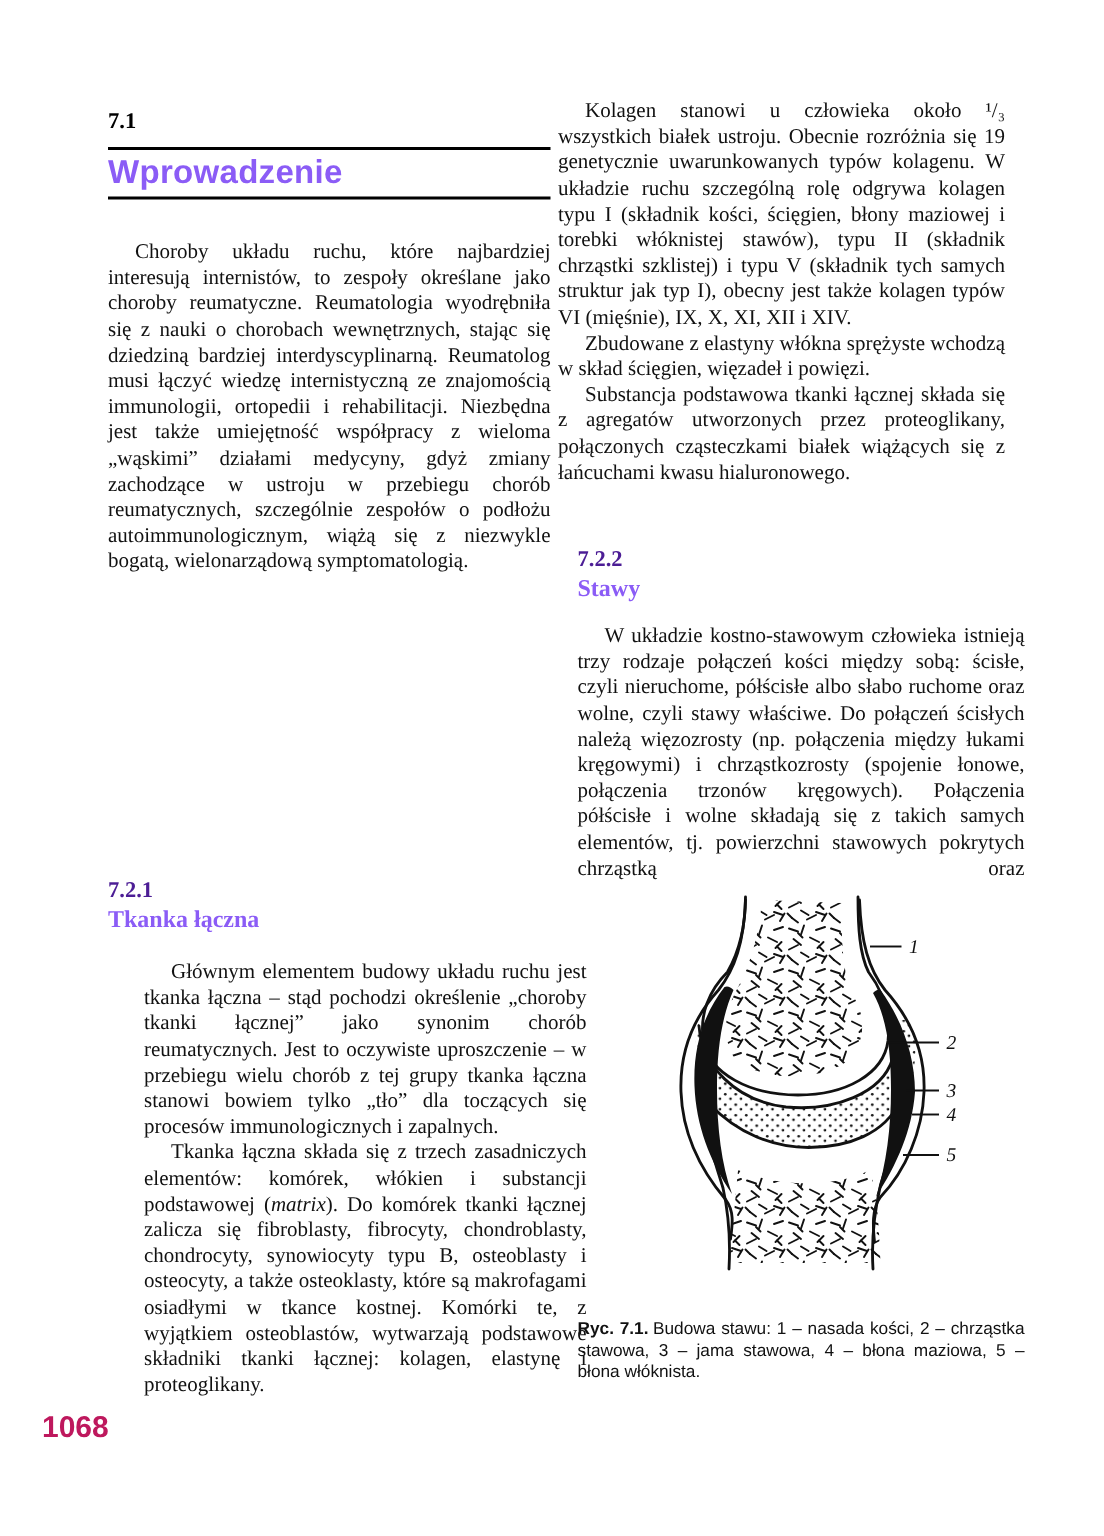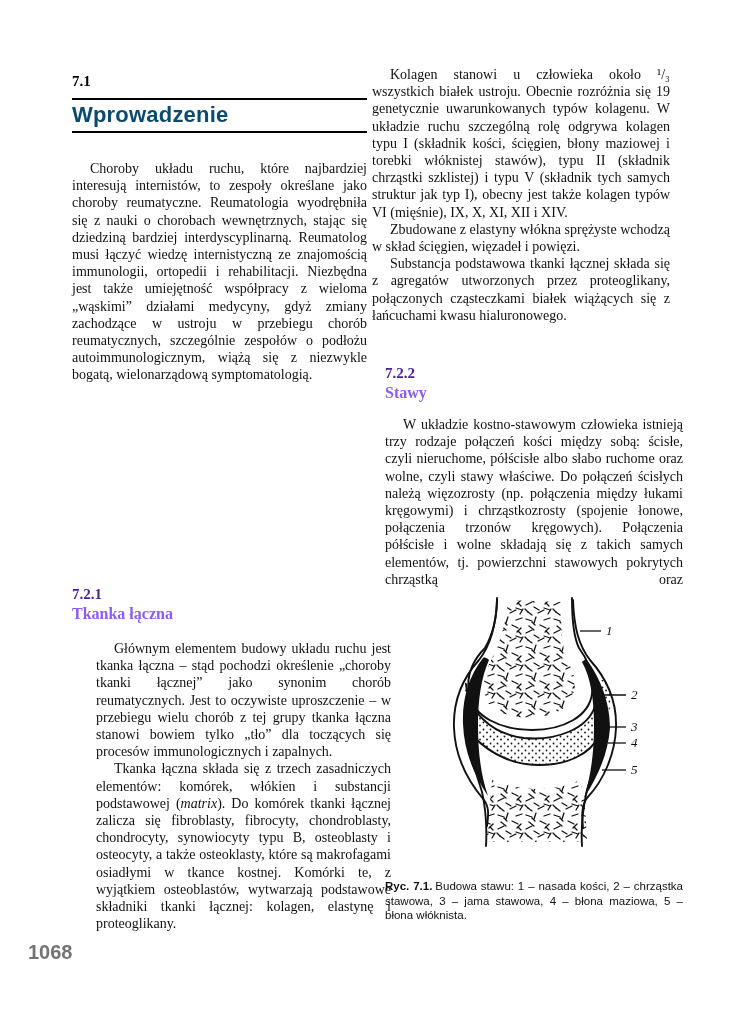--- a/index.html
+++ b/index.html
@@ -6,21 +6,21 @@
   .page {
     position:relative; width:736px; height:1024px; background:#fff;
     font-family:"Liberation Serif", serif; color:#111; overflow:hidden;border-radius:28px;
   }
   .abs { position:absolute; }
 
   
   .sec-num  { font:700 15px/18px "Liberation Serif", serif; color:#000; margin-bottom:8px; }
   .sec-title{
     font-family:"Liberation Sans", sans-serif; font-weight:700;
-    font-size:22px; line-height:23px; letter-spacing:0.2px; color:#0c4a6e;
+    font-size:22px; line-height:23px; letter-spacing:0.2px; color:#8b5cf6;
     border-top:2px solid #000; padding:3px 0 5px;
   }
   .sec-title.last { border-bottom:2px solid #000; }
 
   
   .subsec-num   { font:700 15px/19px "Liberation Serif", serif; color:#4c1d95; }
   .subsec-title { font:700 16px/20px "Liberation Serif", serif; color:#8b5cf6; }
 
   
   .body-text {
@@ -37,21 +37,21 @@
   .whitefill { fill:#fff; stroke:none; }
   .blackfill { fill:#111; stroke:none; }
 
   
   .caption {
     font-family:"Liberation Sans", sans-serif; font-size:11.5px;
     line-height:14.5px; text-align:justify; color:#111; margin:0;
   }
   .cap-label { font-weight:700; margin-right:3px; }
 
-  .page-num { font:700 20px "Liberation Sans", sans-serif; color:#737373; }
+  .page-num { font:700 20px "Liberation Sans", sans-serif; color:#be185d; }
 </style>
 </head>
 <body>
 
 <div class="page">
 
   <div class="abs" style="left:72px; top:72px; width:295px;">
     <div class="sec-num">7.1</div>
     <div class="sec-title last">Wprowadzenie</div>
   </div>

